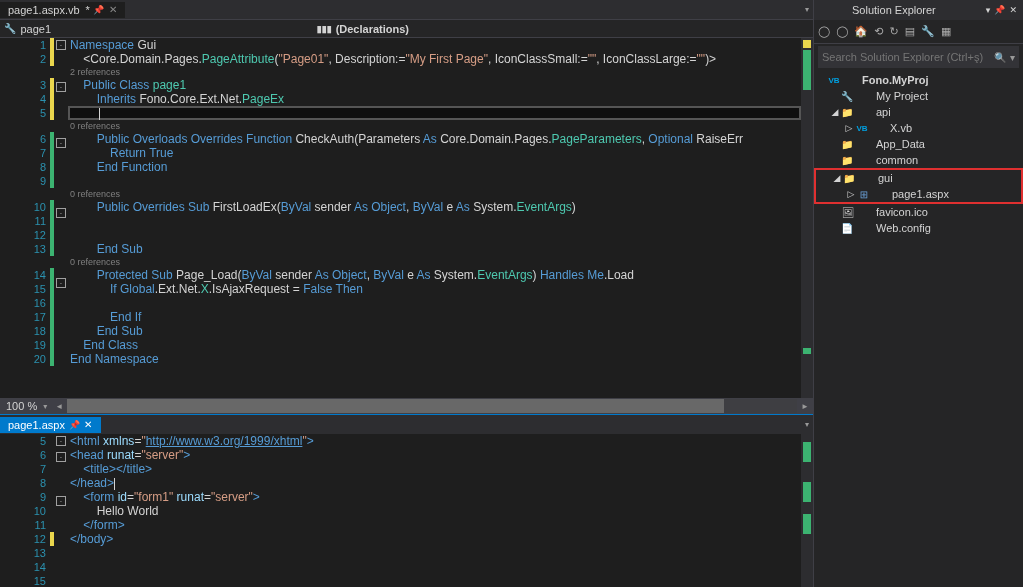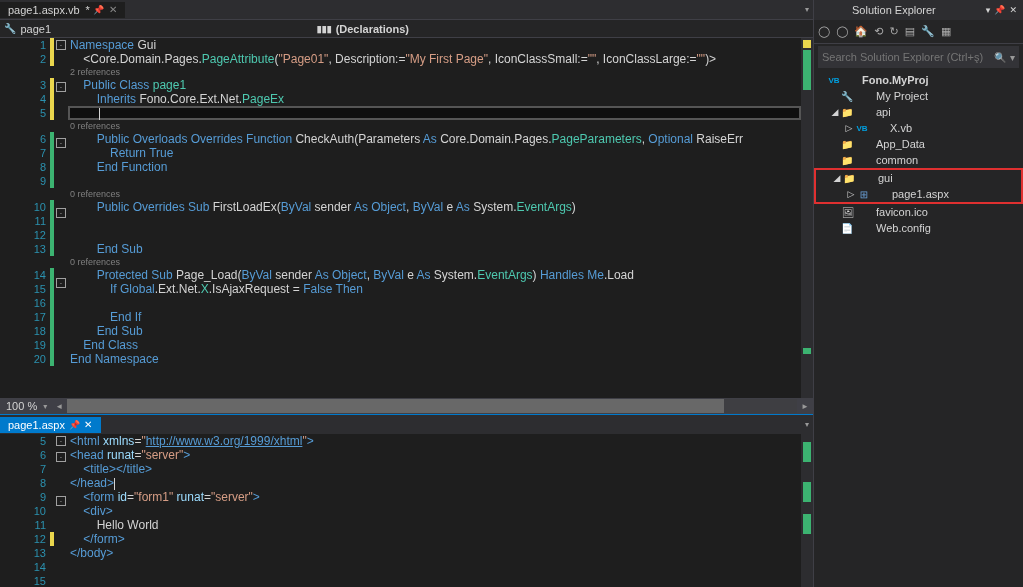--- a/index.html
+++ b/index.html
@@ -267,21 +267,20 @@
         <div style="height:14px">
             <div class="fold-box">-</div>
           </div>
       </div>
       <div class="code-content">
         <div class="code-line"><span class="kw-tag">&lt;html</span> <span class="kw-attr">xmlns</span><span class="kw-plain">=</span><span class="kw-str">"</span><span class="kw-link">http://www.w3.org/1999/xhtml</span><span class="kw-str">"</span><span class="kw-tag">&gt;</span></div>
         <div class="code-line"><span class="kw-tag">&lt;head</span> <span class="kw-attr">runat</span><span class="kw-plain">=</span><span class="kw-str">"server"</span><span class="kw-tag">&gt;</span></div>
         <div class="code-line">    <span class="kw-tag">&lt;title&gt;&lt;/title&gt;</span></div>
         <div class="code-line"><span class="kw-tag">&lt;/head&gt;</span><span class="cursor"></span></div>
         <div class="code-line">    <span class="kw-tag">&lt;form</span> <span class="kw-attr">id</span><span class="kw-plain">=</span><span class="kw-str">"form1"</span> <span class="kw-attr">runat</span><span class="kw-plain">=</span><span class="kw-str">"server"</span><span class="kw-tag">&gt;</span></div>
-        <div class="code-line">    <span class="kw-tag">&lt;div&gt;</span></div>
         <div class="code-line">        <span class="kw-plain">Hello World</span></div>
         <div class="code-line">    <span class="kw-tag">&lt;/form&gt;</span></div>
         <div class="code-line"><span class="kw-tag">&lt;/body&gt;</span></div>
 
       </div>
       <div class="side-strip">
         <div class="strip-mark" style="top:8px;background:#3cb371;height:20px"></div>
         <div class="strip-mark" style="top:48px;background:#3cb371;height:20px"></div>
         <div class="strip-mark" style="top:80px;background:#3cb371;height:20px"></div>
       </div>

